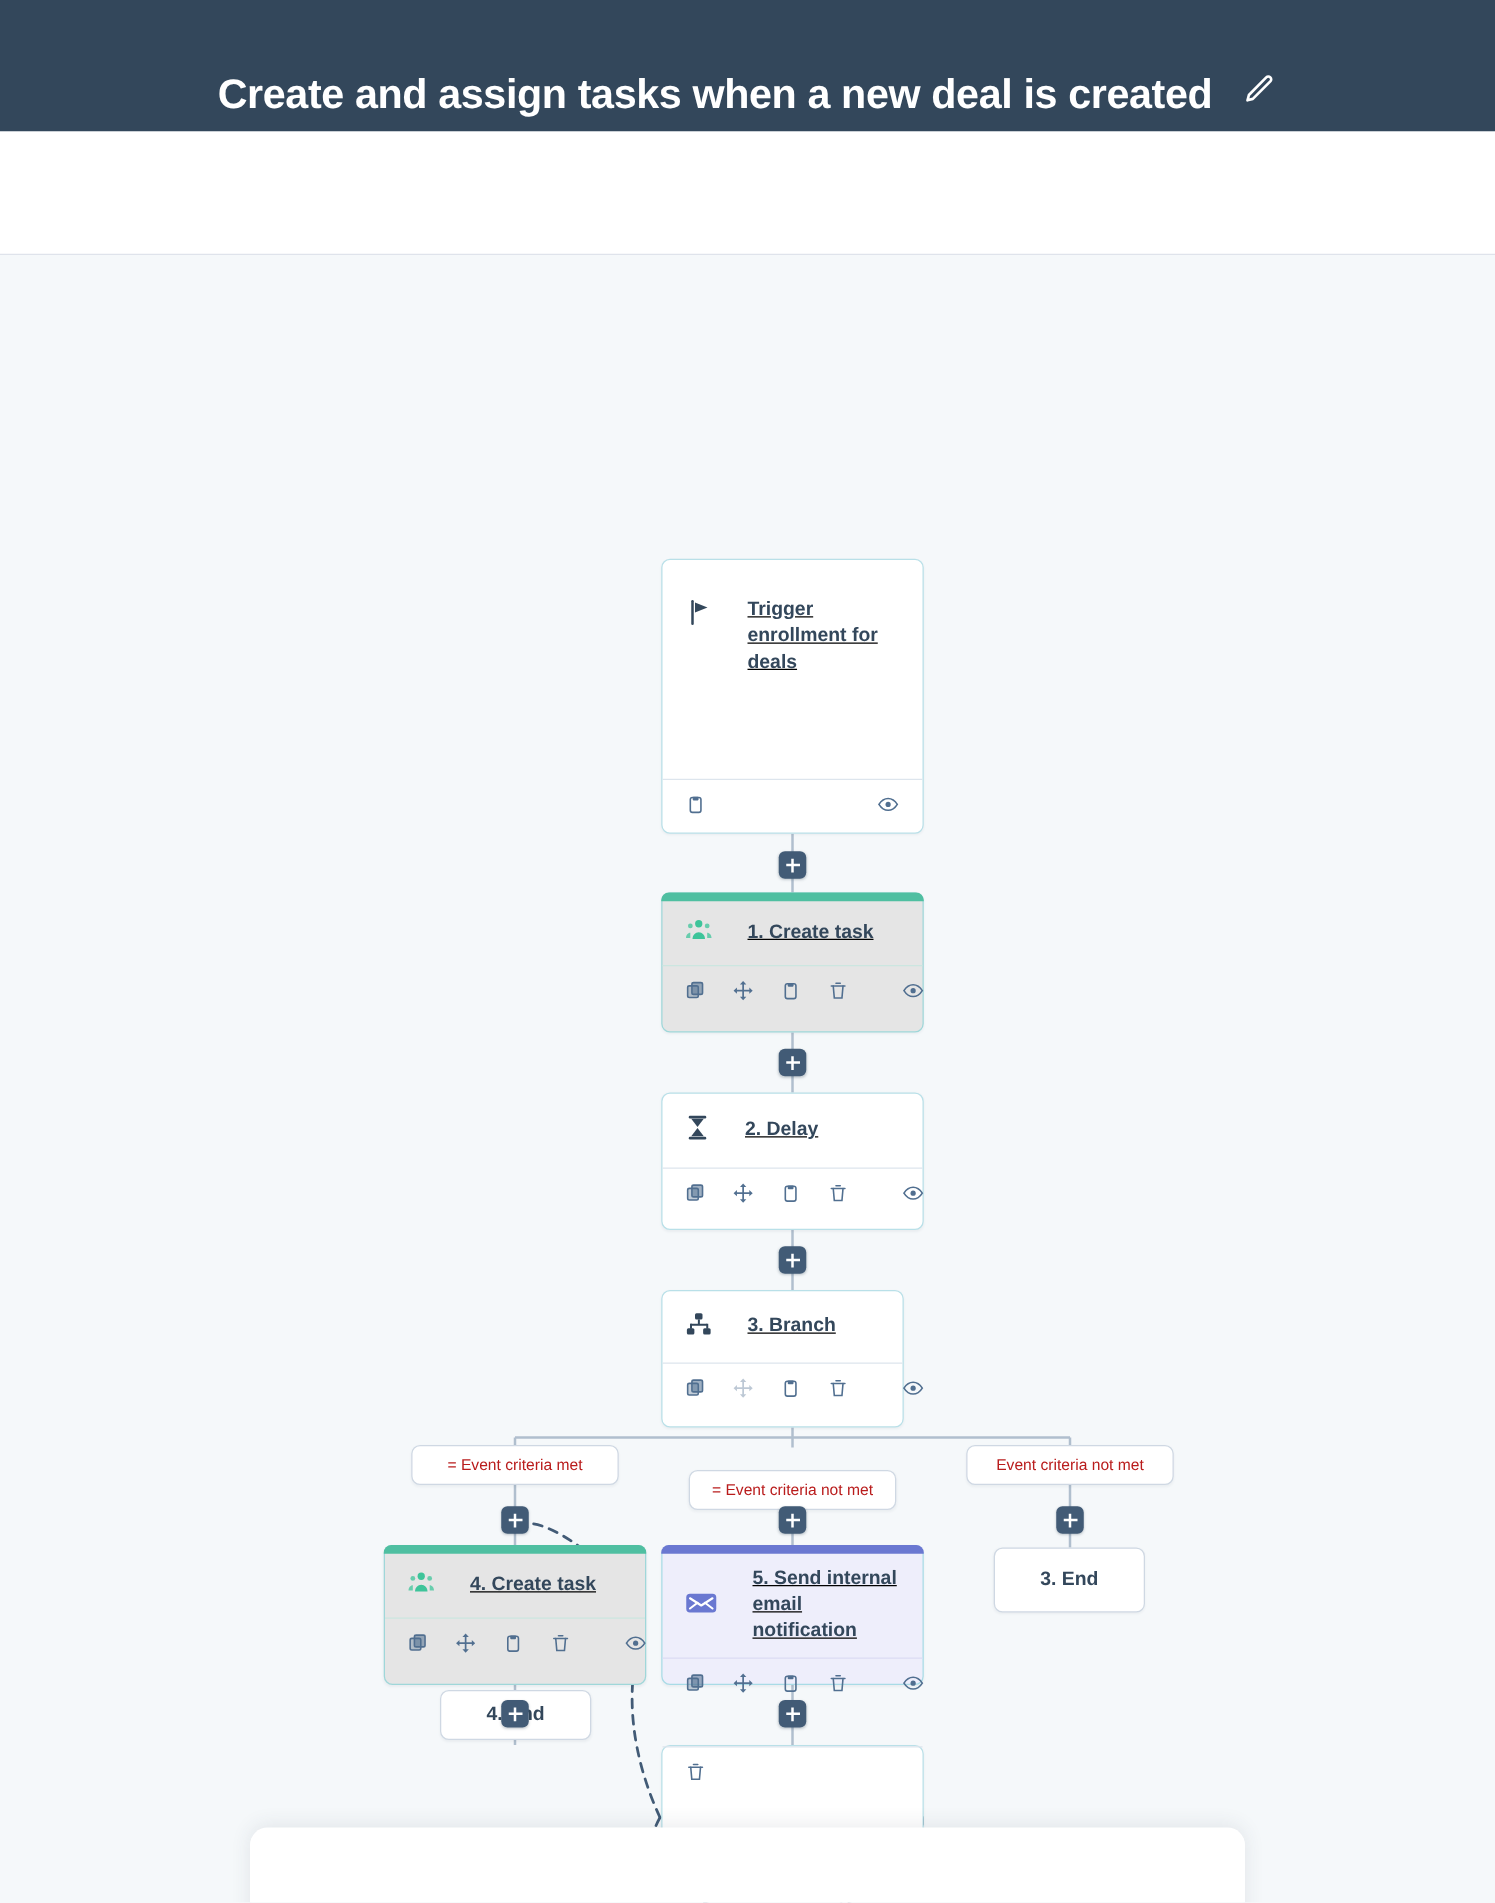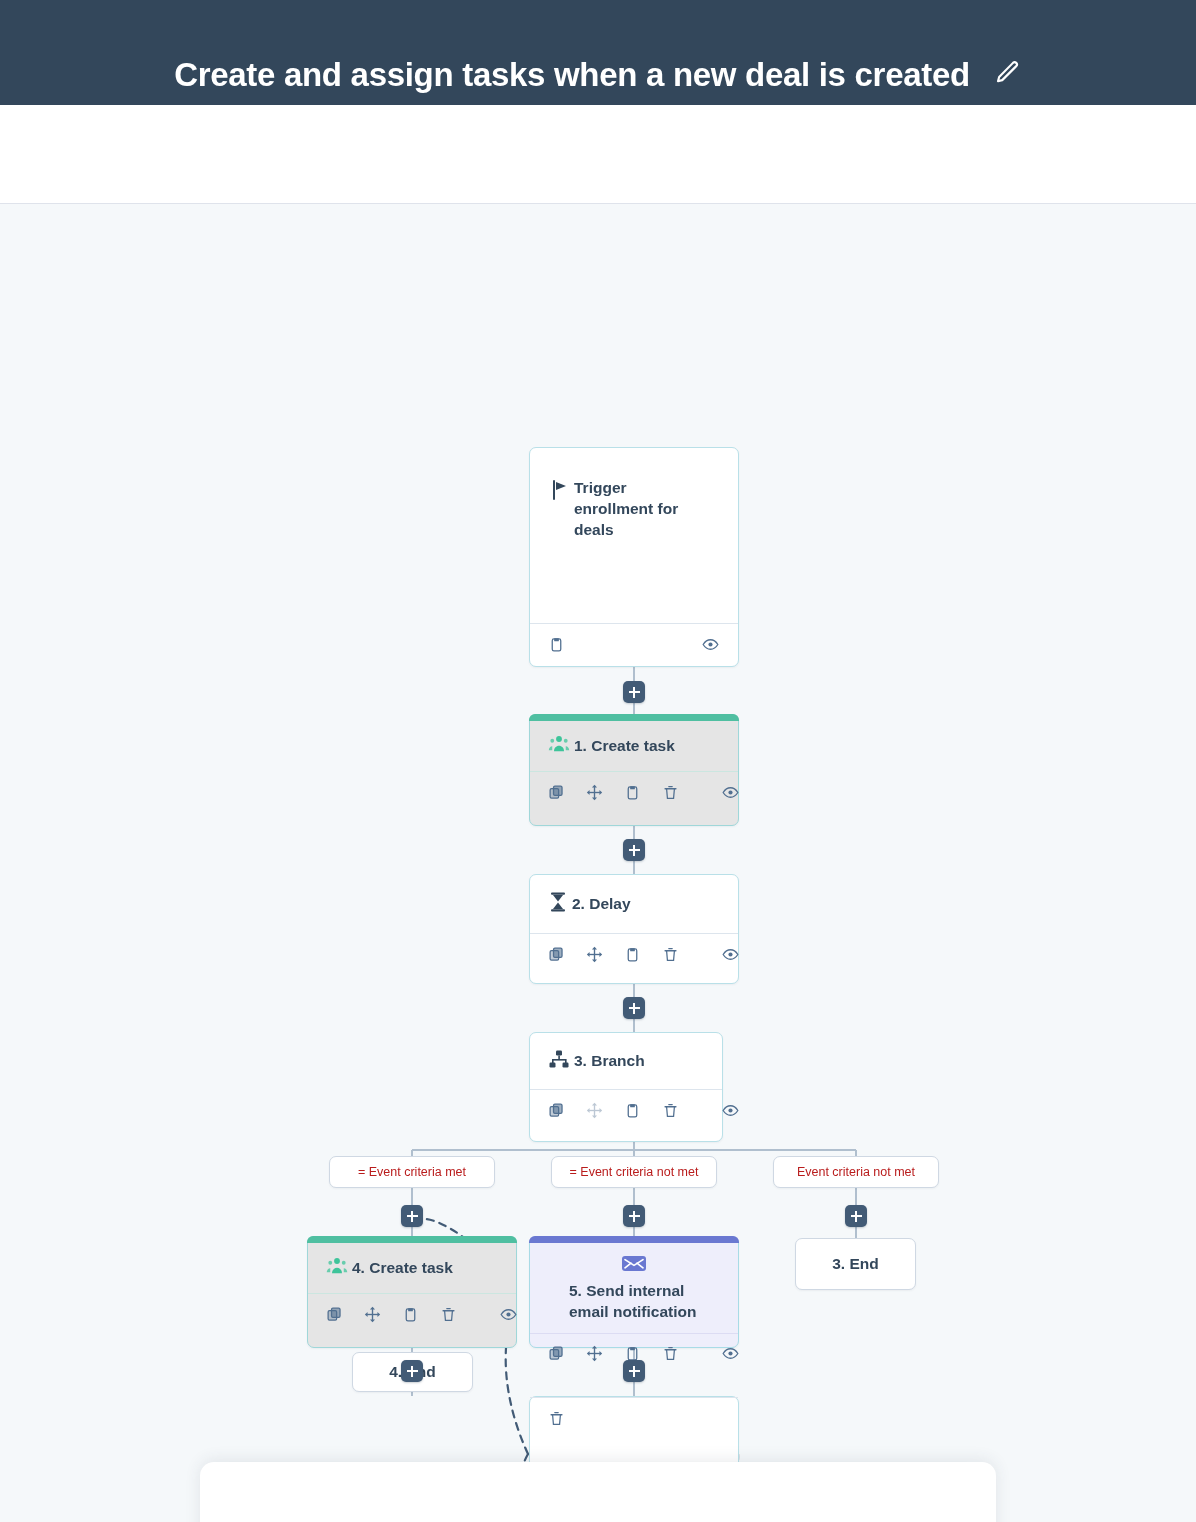--- a/index.html
+++ b/index.html
@@ -67,22 +67,23 @@
   .node {
     position: absolute;
     background: #ffffff;
     border: 1px solid #b9e0e8;
     border-radius: 7px;
     box-shadow: 0 1px 2px rgba(45,62,80,0.06);
   }
   .node-body {
     display: flex;
     align-items: center;
-    gap: 4px;
+    gap: 28px;
     padding: 18px 20px;
+    text-decoration: underline;
   }
   .node-label {
     font-size: 15.5px;
     font-weight: 700;
     color: #33475b;
     line-height: 1.35;
   }
   .node-foot {
     border-top: 1px solid #dde5ed;
     height: 45px;
@@ -396,21 +397,21 @@
           <path d="M2.5 11 C5 7, 8 5.5, 11 5.5 C14 5.5, 17 7, 19.5 11 C17 15, 14 16.5, 11 16.5 C8 16.5, 5 15, 2.5 11Z"></path>
           <circle cx="11" cy="11" r="2.4" fill="#516f90" stroke="none"></circle>
         </svg>
       </span>
     </div>
   </div>
 
   <div class="crit" style="left:329px; top:952px; width:166px;">
     <span>= Event criteria met</span>
   </div>
-  <div class="crit" style="left:551px; top:952px; width:166px;">
+  <div class="crit" style="left:551px; top:972px; width:166px;">
     <span>= Event criteria not met</span>
   </div>
   <div class="crit" style="left:773px; top:952px; width:166px;">
     <span>Event criteria not met</span>
   </div>
 
   <div class="node tinted-green" style="left:307px; top:1032px; width:210px; height:112px;">
     <div class="accent-bar accent-green"></div>
     <div class="node-body" style="padding:13px 18px;">
       <span>
@@ -460,21 +461,21 @@
         <svg width="19" height="19" viewBox="0 0 22 22" fill="none" stroke="#516f90" stroke-width="1.5">
           <path d="M2.5 11 C5 7, 8 5.5, 11 5.5 C14 5.5, 17 7, 19.5 11 C17 15, 14 16.5, 11 16.5 C8 16.5, 5 15, 2.5 11Z"></path>
           <circle cx="11" cy="11" r="2.4" fill="#516f90" stroke="none"></circle>
         </svg>
       </span>
     </div>
   </div>
 
   <div class="node tinted-purple" style="left:529px; top:1032px; width:210px; height:112px;">
     <div class="accent-bar accent-purple"></div>
-    <div class="node-body" style="padding:10px 18px;flex-direction:column;">
+    <div class="node-body" style="padding:10px 18px;">
       <span>
         <svg width="26" height="20" viewBox="0 0 26 20">
           <rect x="1" y="3" width="24" height="15" rx="3" fill="#6a78d1"></rect>
           <path d="M4 6.6 L13 12.4 L22 6.6" fill="none" stroke="#ffffff" stroke-width="1.7" stroke-linecap="round" stroke-linejoin="round"></path>
           <path d="M4 14.8 L10 10.2 M22 14.8 L16 10.2" fill="none" stroke="#ffffff" stroke-width="1.7" stroke-linecap="round"></path>
         </svg>
       </span>
       <span class="node-label" style="max-width:130px;">5. Send internal email notification</span>
     </div>
     <div class="node-foot">

